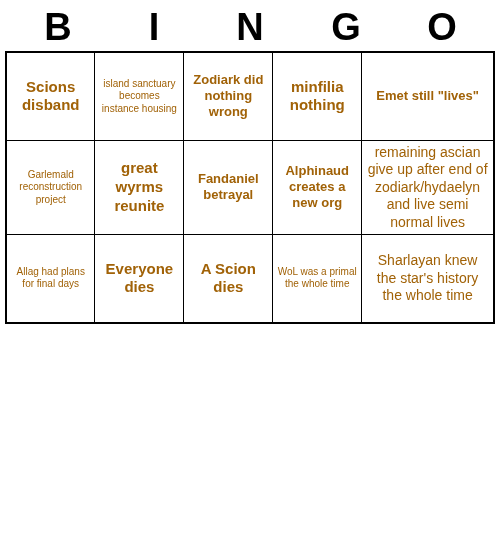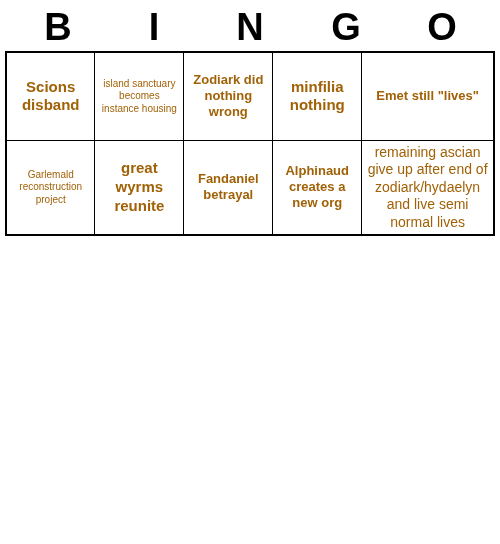--- a/index.html
+++ b/index.html
@@ -79,14 +79,21 @@
         <td class="large-text">minfilia nothing</td>
         <td class="medium-text">Emet still "lives"</td>
       </tr>
       <tr>
         <td class="small-text">Garlemald reconstruction project</td>
         <td class="large-text">great wyrms reunite</td>
         <td class="medium-text">Fandaniel betrayal</td>
         <td class="medium-text">Alphinaud creates a new org</td>
         <td class="xsmall-text">remaining ascian give up after end of zodiark/hydaelyn and live semi normal lives</td>
       </tr>
+      <tr>
+        <td class="small-text">Allag had plans for final days</td>
+        <td class="large-text">Everyone dies</td>
+        <td class="large-text">A Scion dies</td>
+        <td class="small-text">WoL was a primal the whole time</td>
+        <td class="xsmall-text">Sharlayan knew the star's history the whole time</td>
+      </tr>
     </tbody>
 </table>
 
 </body></html>

